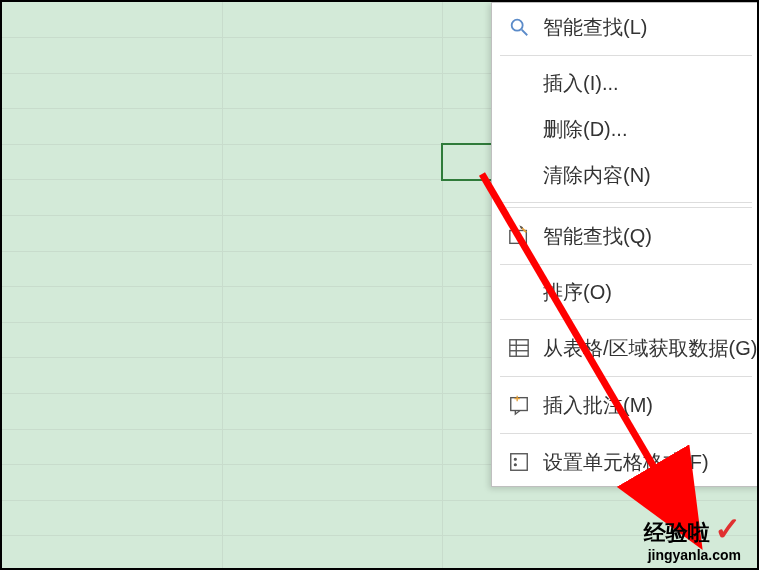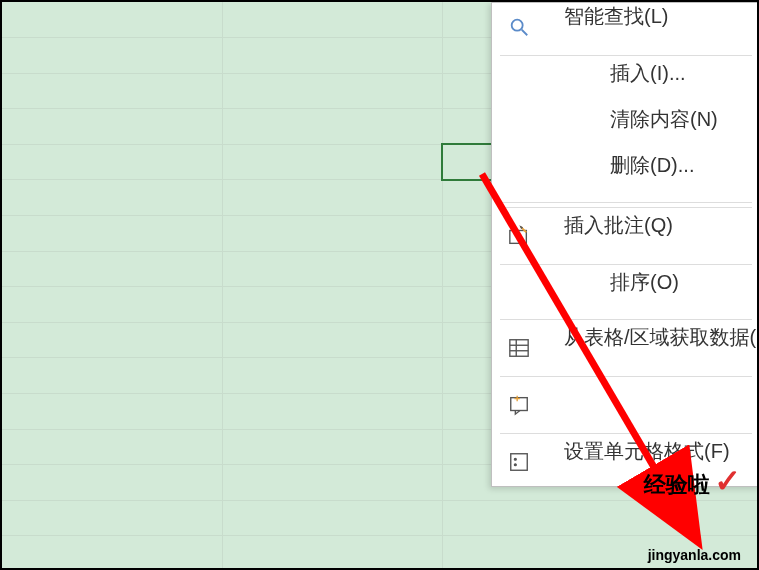--- a/index.html
+++ b/index.html
@@ -6,29 +6,29 @@
 body { font-family: "Microsoft YaHei", sans-serif; background: #fff; overflow: hidden; width: 759px; height: 570px; position: relative; }
 .frame { position: absolute; left: 0; top: 0; width: 759px; height: 570px; border: 2px solid #000; overflow: hidden; }
 .sheet { position: absolute; left: 0; top: 0; width: 100%; height: 100%; background: #d3ead8; }
 .sheet table { border-collapse: collapse; width: 100%; table-layout: fixed; }
 .sheet td { border-right: 1px solid #c8dccc; border-bottom: 1px solid #c8dccc; height: 35.6px; padding: 0 4px; font-size: 22px; color: #000; vertical-align: middle; overflow: hidden; white-space: nowrap; }
 .sheet td.col-a { width: 220px; }
 .sheet td.col-b { width: 220px; }
 .sheet td.col-c { width: 320px; text-align: right; padding-right: 8px; }
 .selected { outline: 2px solid #2f7b3a; outline-offset: -1px; background: #d3ead8; }
 .menu { position: absolute; left: 489px; top: 0; width: 270px; background: #fff; border: 1px solid #bfbfbf; box-shadow: -2px 2px 6px rgba(0,0,0,.15); padding-top: 0; }
-.menu-item { display: flex; height: 48px; padding-left: 72px; font-size: 20px; color: #333; cursor: default; position: relative; white-space: nowrap; }
-.menu-item.short { height: 46px; margin-left: 46px; }
+.menu-item { display: flex; align-items: center; height: 48px; padding-left: 51px; font-size: 20px; color: #333; cursor: default; position: relative; white-space: nowrap; }
+.menu-item.short { height: 46px; }
 .menu-sep { height: 1px; background: #ddd; margin: 4px 8px; }
 .menu-icon { position: absolute; left: 14px; top: 50%; transform: translateY(-50%); width: 26px; height: 26px; display: flex; align-items: center; justify-content: center; color: #444; }
 .arrow { position: absolute; pointer-events: none; left: 0; top: 0; width: 759px; height: 570px; }
 .watermark { position: absolute; right: 16px; bottom: 6px; text-align: right; pointer-events: none; }
 .watermark .checkmark { color: #e03030; font-size: 32px; font-weight: bold; }
 .watermark .txt { color: #000; font-size: 22px; font-weight: bold; display: inline; }
-.watermark .sub { color: #000; font-size: 14px; font-weight: bold; display: block; line-height: 1; margin-top: 48px; }
+.watermark .sub { color: #000; font-size: 14px; font-weight: bold; display: block; line-height: 1; }
 </style>
 </head>
 <body>
 
 <div class="frame">
 
 <div class="sheet">
 <table>
 <tbody>
           <tr>
@@ -123,36 +123,36 @@
             <line x1="15" y1="15" x2="21" y2="21"></line>
           </svg>
     </span>
     <span>智能查找(L)</span>
   </div>
   <div class="menu-sep"></div>
   <div class="menu-item short">
     <span>插入(I)...</span>
   </div>
   <div class="menu-item short">
+    <span>删除(D)...</span>
+  </div>
+  <div class="menu-item short">
     <span>清除内容(N)</span>
-  </div>
-  <div class="menu-item short">
-    <span>删除(D)...</span>
   </div>
   <div class="menu-sep"></div>
   <div class="menu-sep"></div>
   <div class="menu-item">
     <span class="menu-icon">
       <svg width="22" height="22" viewBox="0 0 24 24" fill="none" stroke="#555" stroke-width="1.5">
             <rect x="2" y="6" width="18" height="14"></rect>
             <path d="M14 2 L20 8" stroke="#e6a23c" stroke-width="2"></path>
             <path d="M16 3 L14 2 L15 4" fill="#e6a23c"></path>
           </svg>
     </span>
-    <span>插入批注(Q)</span>
+    <span>智能查找(Q)</span>
   </div>
   <div class="menu-sep"></div>
   <div class="menu-item short">
     <span>排序(O)</span>
   </div>
   <div class="menu-sep"></div>
   <div class="menu-item">
     <span class="menu-icon">
       <svg width="22" height="22" viewBox="0 0 24 24" fill="none" stroke="#555" stroke-width="1.5">
             <rect x="2" y="3" width="20" height="18"></rect>
@@ -166,20 +166,21 @@
   <div class="menu-sep"></div>
   <div class="menu-item">
     <span class="menu-icon">
       <svg width="22" height="22" viewBox="0 0 24 24" fill="none" stroke="#555" stroke-width="1.5">
             <rect x="3" y="4" width="18" height="14"></rect>
             <path d="M8 18 L8 22 L13 18"></path>
             <line x1="10" y1="2" x2="10" y2="8" stroke="#e6a23c"></line>
             <line x1="7" y1="5" x2="13" y2="5" stroke="#e6a23c"></line>
           </svg>
     </span>
+    <span>插入批注(M)</span>
   </div>
   <div class="menu-sep"></div>
   <div class="menu-item">
     <span class="menu-icon">
       <svg width="22" height="22" viewBox="0 0 24 24" fill="none" stroke="#555" stroke-width="1.5">
             <rect x="3" y="3" width="18" height="18"></rect>
             <circle cx="8" cy="9" r="1" fill="#555"></circle>
             <circle cx="8" cy="15" r="1" fill="#555"></circle>
           </svg>
     </span>

